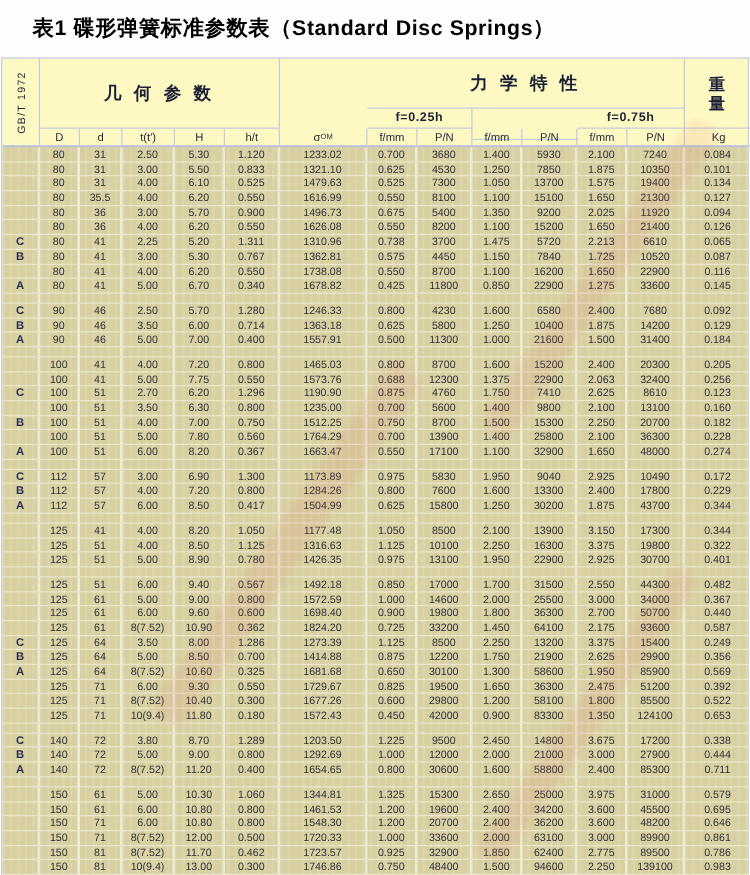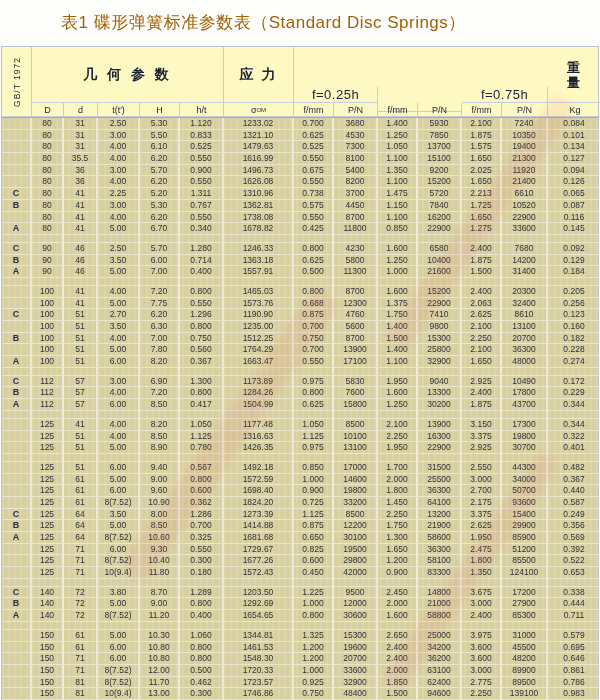--- a/index.html
+++ b/index.html
@@ -5,39 +5,39 @@
   * { margin:0; padding:0; box-sizing:border-box; }
   html,body { background:#e8e8e8; }
   #page {
     position:relative; width:600px; height:700px; margin:0 auto;
     background:#fdfdfb; overflow:hidden;
     font-family:"Liberation Sans", sans-serif;
     --cols: 30px 32px 34px 42px 40px 44px 70px 40px 44px 40px 44px 40px 46px 54px;
   }
   
   #title-bar { height:44px; display:flex; align-items:center; padding-left:26px; background:#fdfdfb; }
-  #title-bar .title { font-size:17px; font-weight:normal; color:#a16207; letter-spacing:.5px;margin-left:35px; }
+  #title-bar .title { font-size:17px; font-weight:bold; color:#000000; letter-spacing:.5px; }
   
   #table { position:absolute; left:1px; right:1px; top:46px; bottom:0; border:1px solid #b9c3d6; border-bottom:none; }
   
   #thead {
     display:grid; grid-template-columns:var(--cols); grid-template-rows:40px 16px 14px;
     background:#fef9c3; color:#1a2035; border-bottom:1px solid #9fabc4;
   }
   .hcell { border-right:1px solid #c2cde0; border-bottom:1px solid #c2cde0;
     display:flex; align-items:center; justify-content:center; overflow:hidden; }
   .hcell:last-child { border-right:none; }
   .gb { grid-column:1; grid-row:1/4; }
   .gb span { transform:rotate(-90deg); white-space:nowrap; font-size:8.5px; letter-spacing:1px; color:#1a2035; }
   .geom { grid-column:2/7; grid-row:1/3; font-size:14px; font-weight:bold; letter-spacing:3px; }
   .stress { grid-column:7; grid-row:1/3; font-size:14px; font-weight:bold; letter-spacing:2px; }
   .mech { grid-column:8/14; grid-row:1; font-size:14px; font-weight:bold; letter-spacing:3px; }
   .weight { grid-column:14; grid-row:1/3; font-size:13px; font-weight:bold; }
   .weight span { width:15px; word-break:break-all; line-height:15px; text-align:left; display:block; }
-  .flevel { grid-row:2; font-size:13px; font-weight:normal; letter-spacing:.5px; }
+  .flevel { grid-row:2; font-size:10px; font-weight:bold; letter-spacing:.5px; }
   .f1 { grid-column:8/10; } .f2 { grid-column:10/12;margin-top:24px; } .f3 { grid-column:12/14; }
   .collab { grid-row:3; font-size:9px; color:#242a3c; }
   .collab sub { font-size:6px; }
   
   #tbody {
     display:grid; grid-template-columns:var(--cols); align-content:start;
     background:#d8d0a0;
     background-image:repeating-linear-gradient(90deg, rgba(255,255,255,.10) 0 2px, rgba(0,0,0,0) 2px 6px);
     height:584px;
   }
@@ -65,21 +65,21 @@
     <span class="title">表1 碟形弹簧标准参数表（Standard Disc Springs）</span>
   </div>
 
   <div id="table">
 
     <div id="thead">
       <div class="hcell gb">
         <span>GB/T 1972</span>
       </div>
       <div class="hcell geom">几 何 参 数</div>
-      <div class="hcell stress">应 力</div>
+      <div class="hcell mech">力 学 特 性</div>
       <div class="hcell weight">
         <span>重量</span>
       </div>
 
       <div class="hcell flevel f1">f=0.25h</div>
       <div class="hcell flevel f2">f=0.50h</div>
       <div class="hcell flevel f3">f=0.75h</div>
 
       <div class="hcell collab" style="grid-column:2">D</div>
       <div class="hcell collab" style="grid-column:3">d</div>

